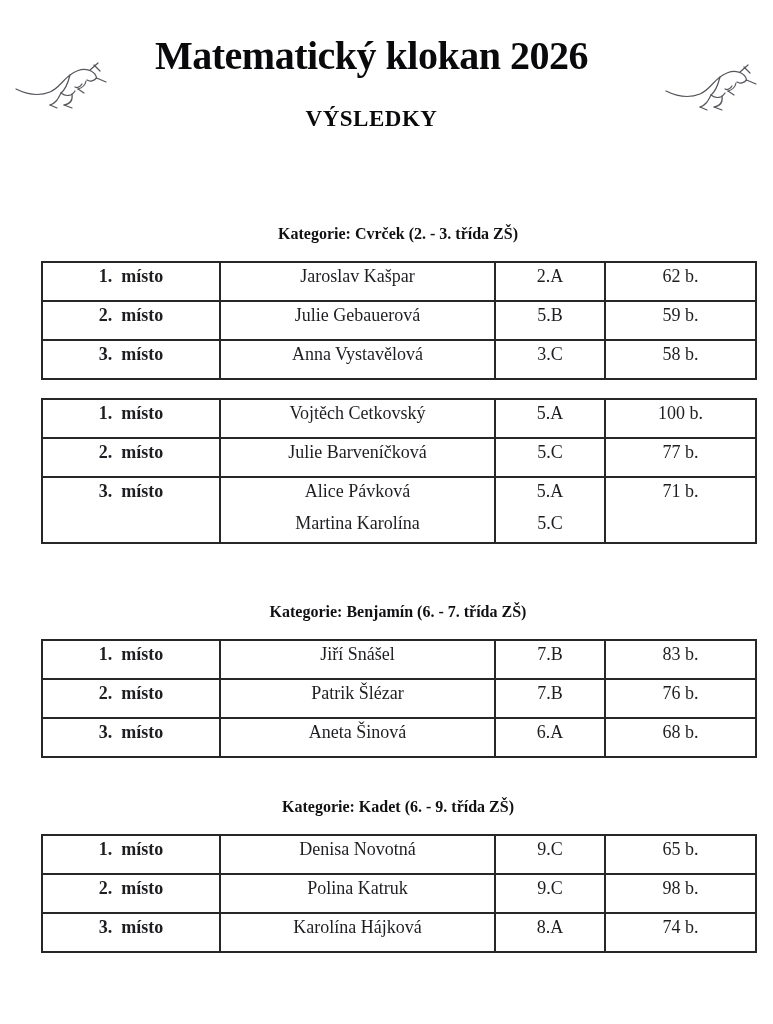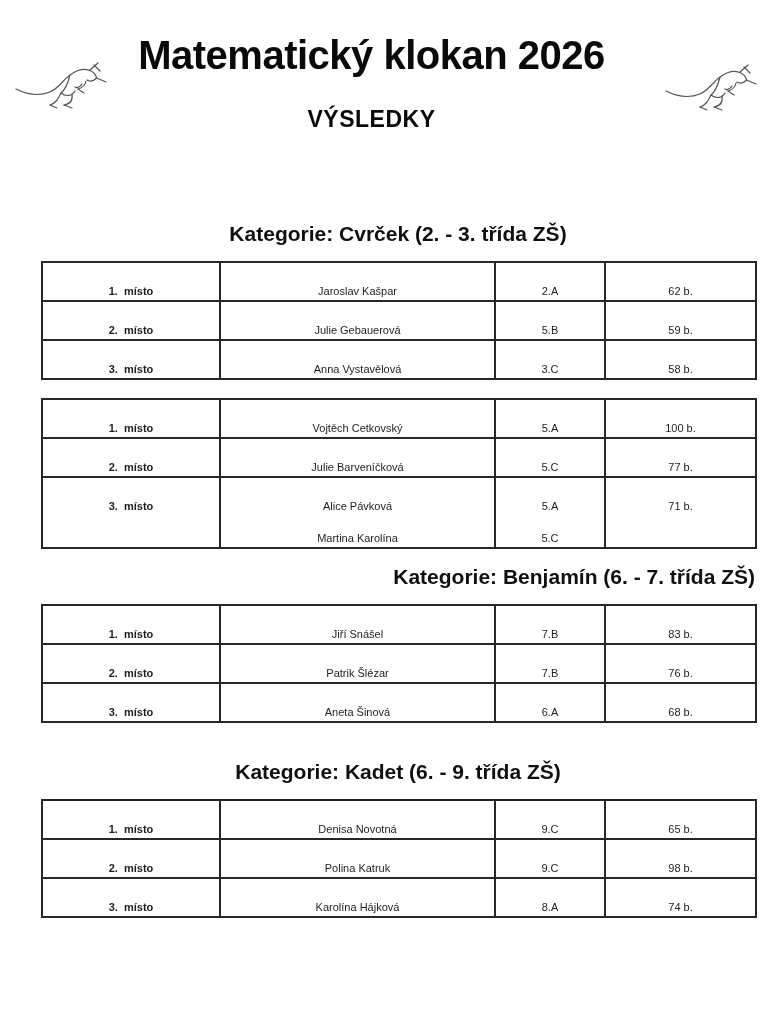--- a/index.html
+++ b/index.html
@@ -1,49 +1,49 @@
 <!DOCTYPE html>
 <html><head>
 <meta charset="utf-8">
 <style>
   html,body{margin:0;padding:0;background:#ffffff;}
   .page{
     position:relative;width:773px;height:1024px;background:#ffffff;
-    font-family:Liberation Sans, sans-serif;color:#1e1e22;
+    font-family:Liberation Serif, serif;color:#1e1e22;
     overflow:hidden;
   }
   .kangaroo{position:absolute;}
   .kangaroo.left{left:14px;top:52px;}
   .kangaroo.right{left:664px;top:54px;}
   .masthead{position:relative;left:-15px;text-align:center;}
   .title{
     margin:0;padding-top:32px;font-size:40px;line-height:47px;
     font-weight:bold;color:#0a0a0c;letter-spacing:-0.5px;
   }
   .subtitle{
     margin:27px 0 0 0;font-size:23px;line-height:26px;
     font-weight:bold;color:#0a0a0c;letter-spacing:0.5px;
   }
   .section h3{
     width:714px;margin:0 0 0 41px;text-align:center;
-    font-size:21px;line-height:18px;font-weight:bold;color:#101013;
+    font-size:16px;line-height:18px;font-weight:bold;color:#101013;
   }
   .s1 h3{margin-top:93px;}
   .s2 h3{margin-top:42px;}
-  .s3 h3{margin-top:19px;text-align:right;}
+  .s3 h3{margin-top:59px;}
   .s4 h3{margin-top:40px;}
   table.results{
     border-collapse:collapse;table-layout:fixed;
     width:714px;margin:18px 0 0 41px;
   }
   td{
     border:2px solid #272727;box-sizing:border-box;
-    height:39px;padding:20px 3px 0 3px;
+    height:39px;padding:5px 3px 0 3px;
     text-align:center;vertical-align:top;
-    font-size:11px;line-height:17px;color:#1e1e22;
+    font-size:18px;line-height:17px;color:#1e1e22;
   }
   td.place{font-weight:bold;white-space:pre;}
   tr.tall td{height:66px;}
   .ln{height:32px;}
   .ln2{height:17px;}
 </style>
 </head>
 <body>
 
 <div class="page">

